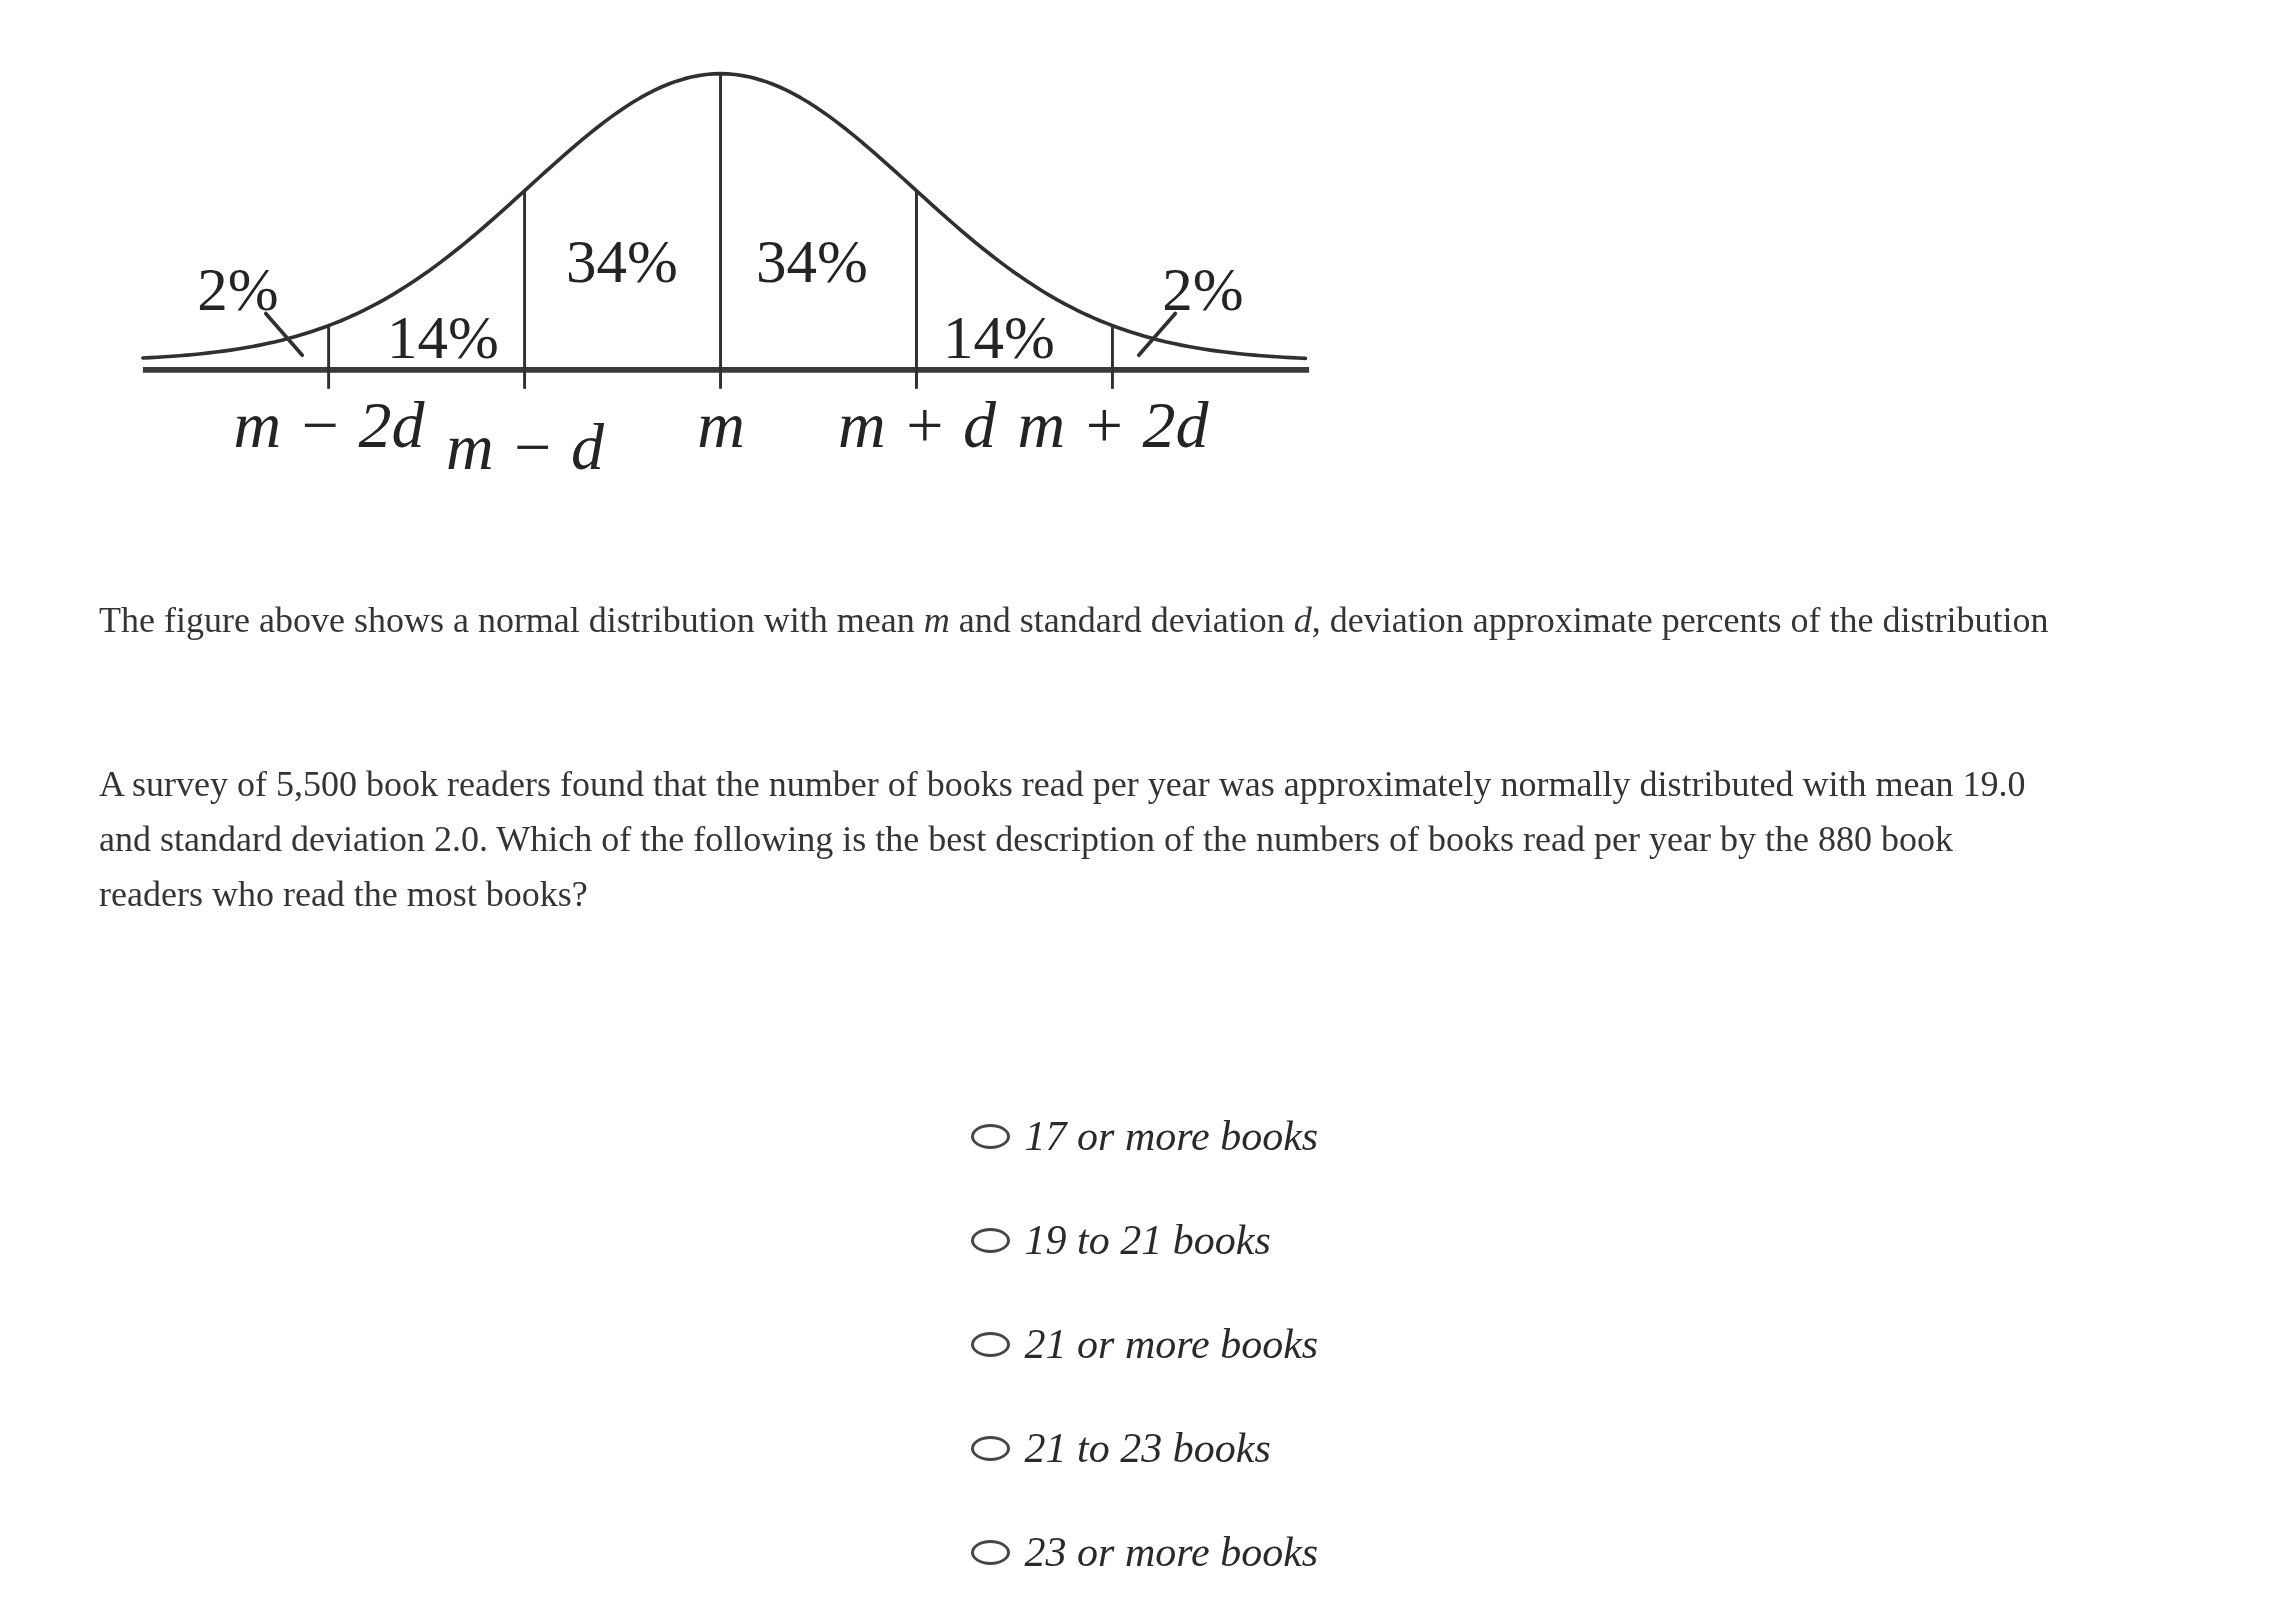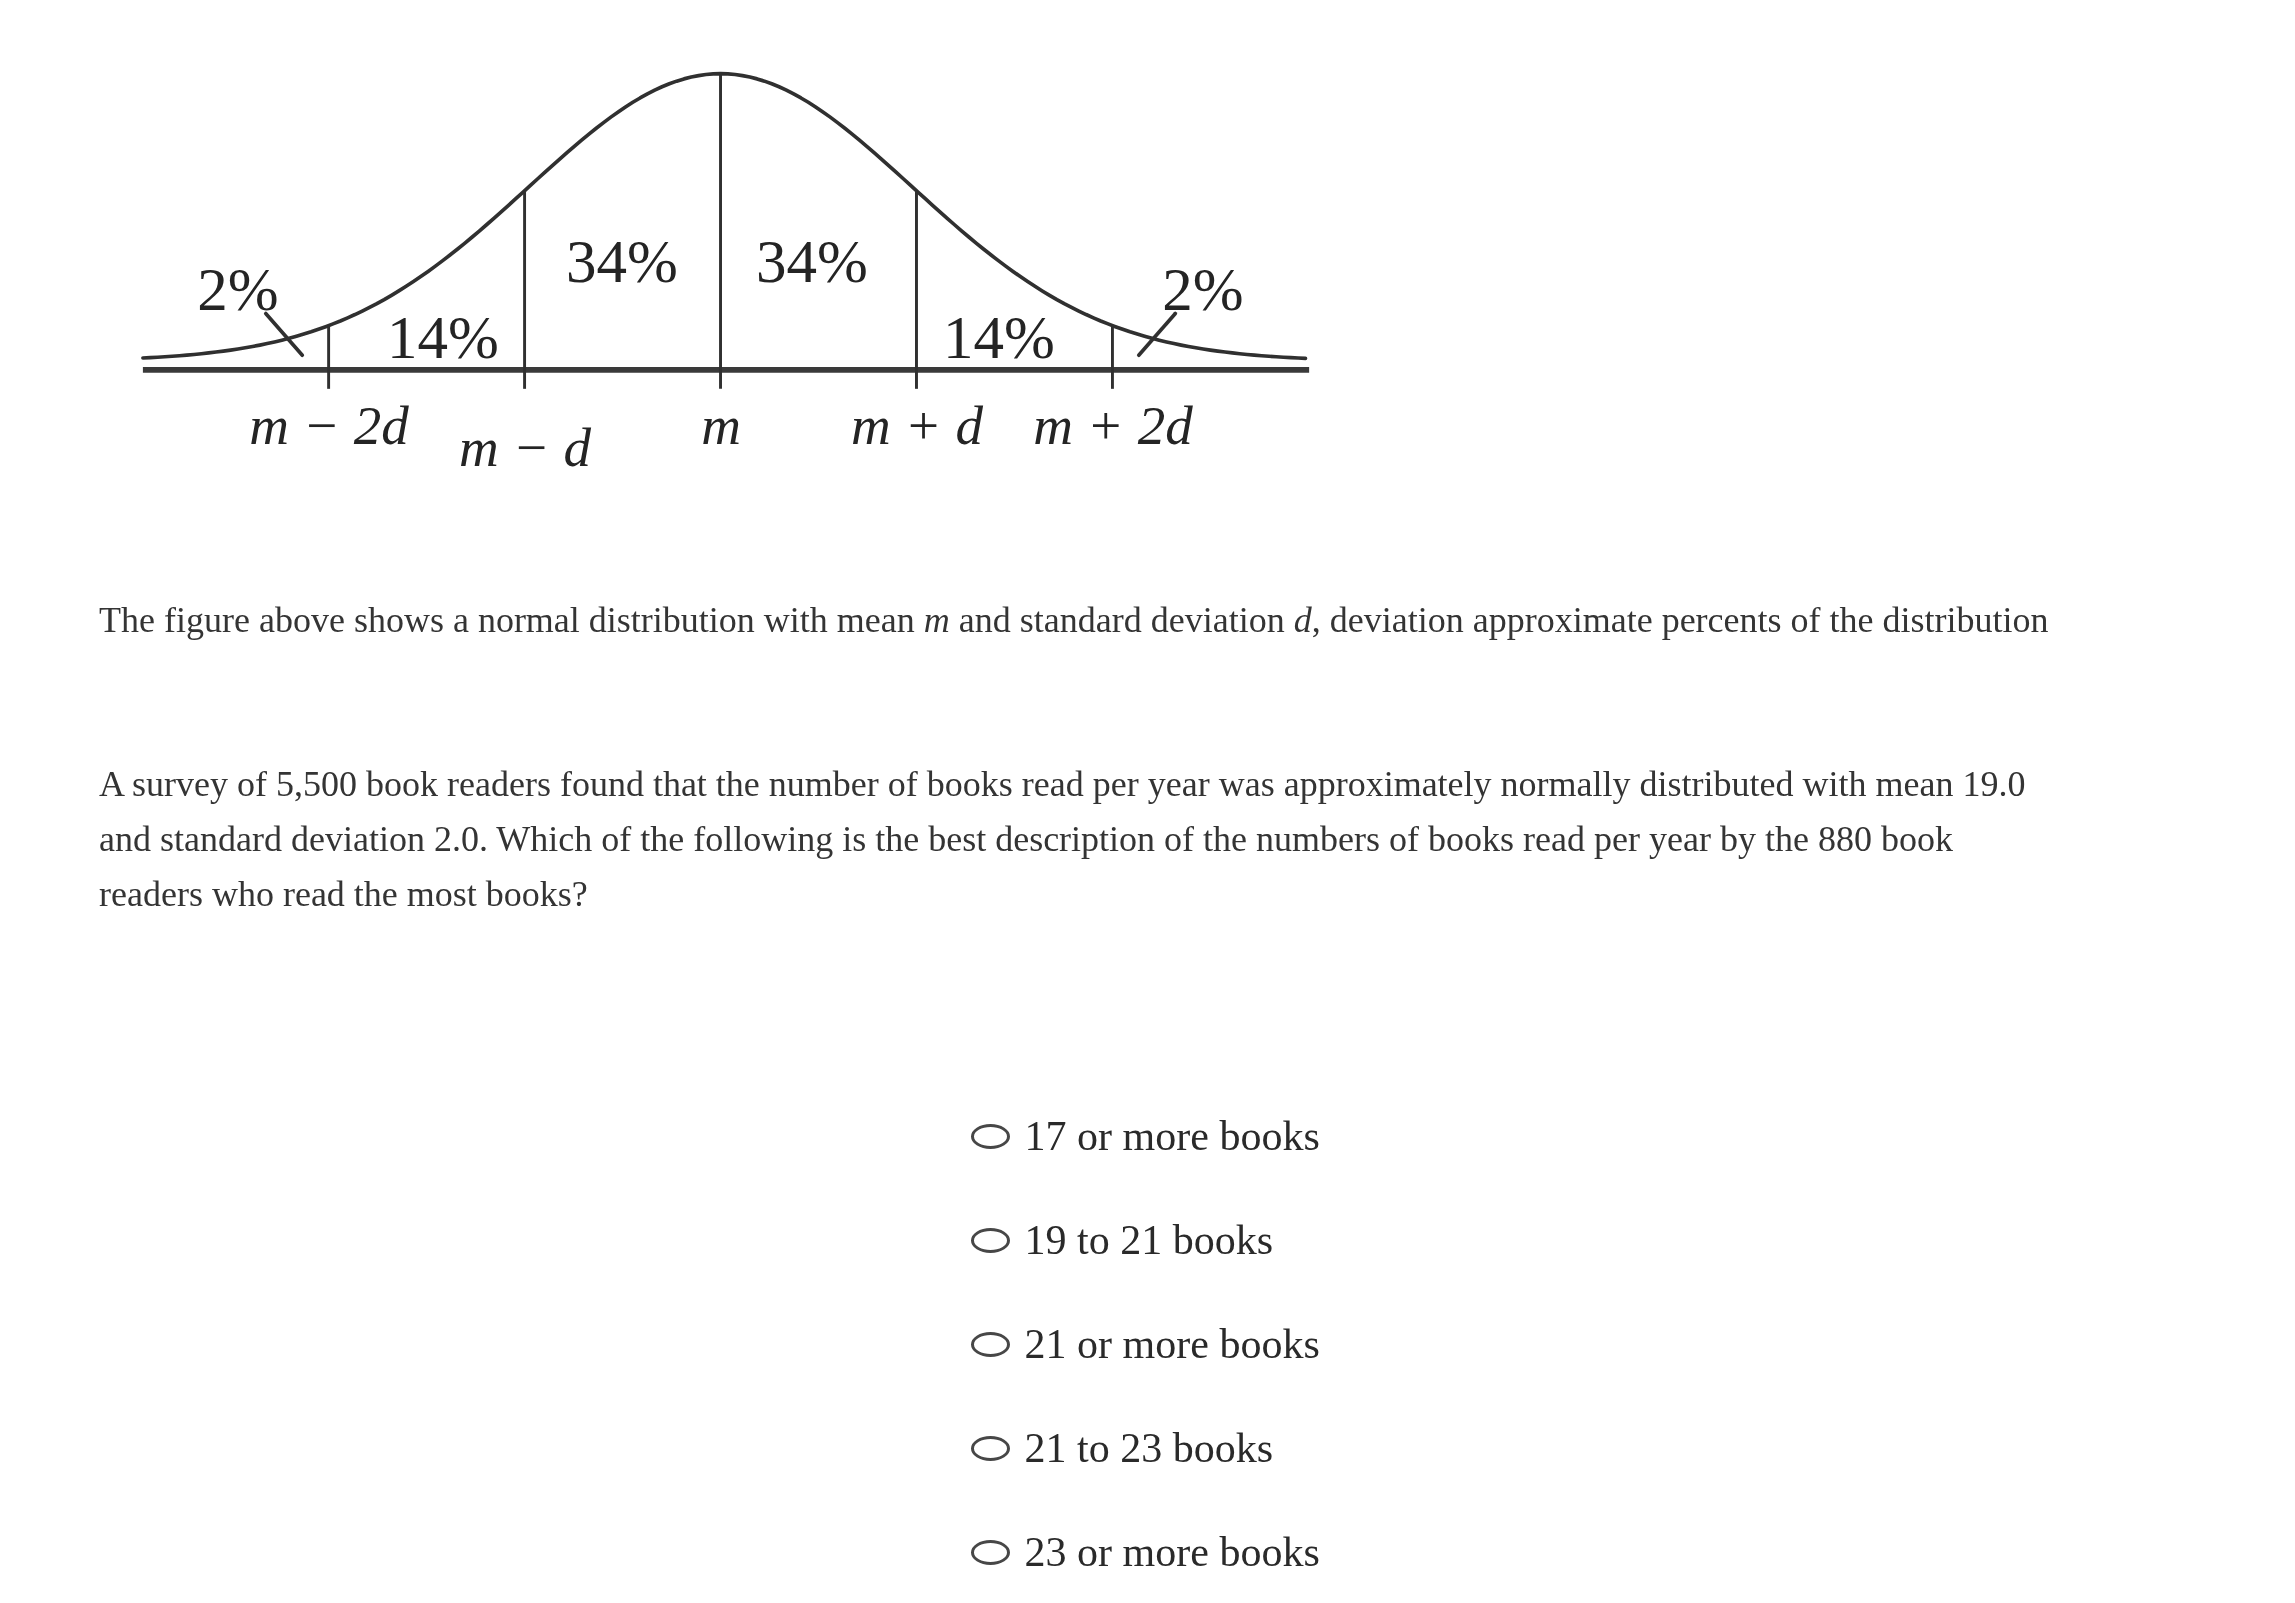--- a/index.html
+++ b/index.html
@@ -34,21 +34,21 @@
     transform: translate(-50%, -50%);
     white-space: nowrap;
     color: #242424;
     font-family: "Liberation Serif", serif;
   }
   .pct {
     font-size: 61px;
     font-style: normal;
   }
   .axis-lbl {
-    font-size: 55px;
+    font-size: 66px;
     font-style: italic;
   }
 
   
   .para {
     position: absolute;
     left: 99px;
     width: 2194px;
     font-size: 36px;
     line-height: 55px;
@@ -80,20 +80,21 @@
     border-radius: 50%;
     box-sizing: border-box;
     margin-right: 14.6px;
     background: #ffffff;
   }
   .option-label {
     font-size: 42px;
     line-height: 44px;
     color: #2a2a2a;
     white-space: nowrap;
+    font-style: italic;
   }
 </style>
 </head>
 <body>
 
 <div class="figure">
   <svg viewBox="0 0 1700 645" aria-hidden="true">
 
     <line x1="45" y1="485" x2="1640" y2="485" stroke="#3a3a3a" stroke-width="8"></line>
 

